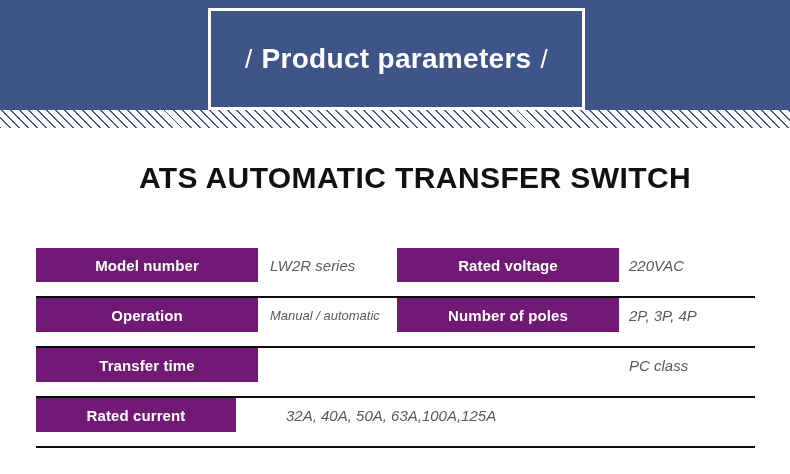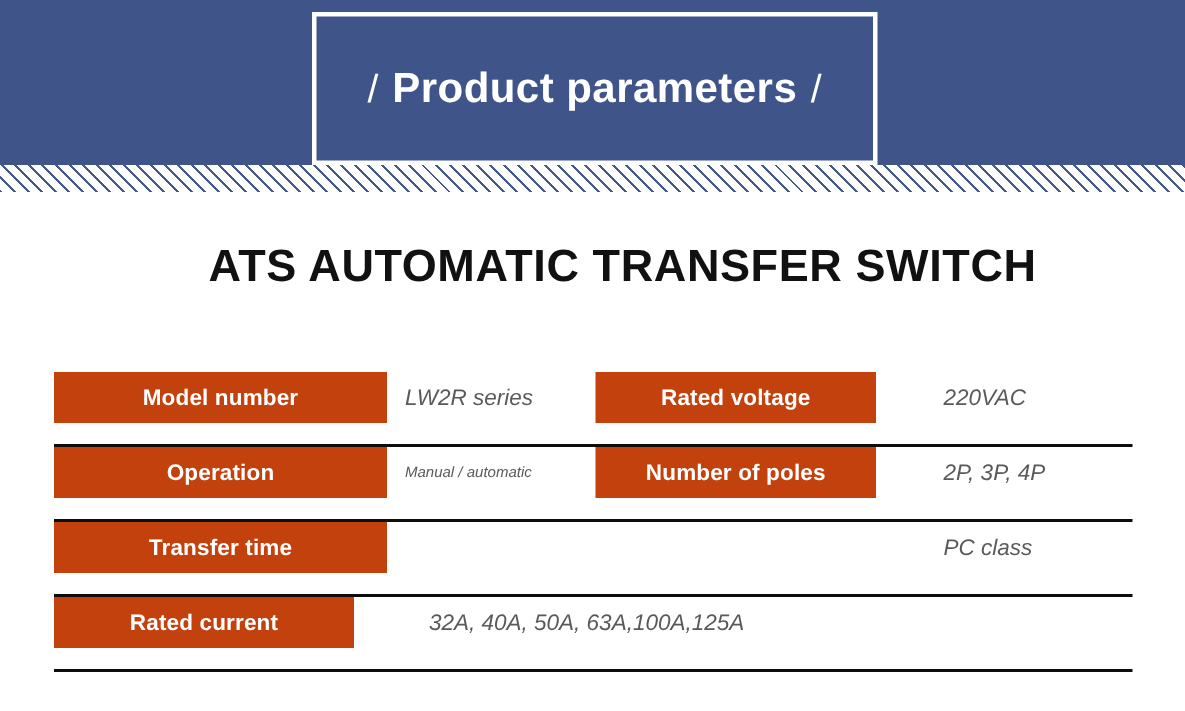--- a/index.html
+++ b/index.html
@@ -111,48 +111,48 @@
 
   .cell {
     position: absolute;
     top: 0;
     height: 34px;
     display: flex;
     align-items: center;
   }
 
   .cell-label {
-    background: #c2410c;
+    background: #701a75;
     color: #ffffff;
     font-size: 15px;
     font-weight: bold;
     justify-content: center;
     letter-spacing: 0.1px;
     white-space: nowrap;
   }
 
   .cell-value {
     color: #5a5a5a;
     font-size: 15px;
     font-weight: normal;
     justify-content: flex-start;
     white-space: nowrap;
     font-style: italic;
   }
 
   
   .col-a-label { left: 0px;   width: 222px; }
   .col-a-value { left: 234px; width: 125px; }
-  .col-b-label { left: 361px; width: 187px; }
+  .col-b-label { left: 361px; width: 222px; }
   .col-b-value { left: 593px; width: 126px; }
 
   .wide-label { left: 0px;   width: 200px; }
   .wide-value { left: 250px; width: 485px; }
 
-  .value-small { font-size: 10px; }
+  .value-small { font-size: 13px; }
 </style>
 </head>
 <body>
 
 <div class="page">
 
   <div class="banner">
     <div class="banner-frame"></div>
     <div class="banner-title">
       <span class="slash">/</span>

